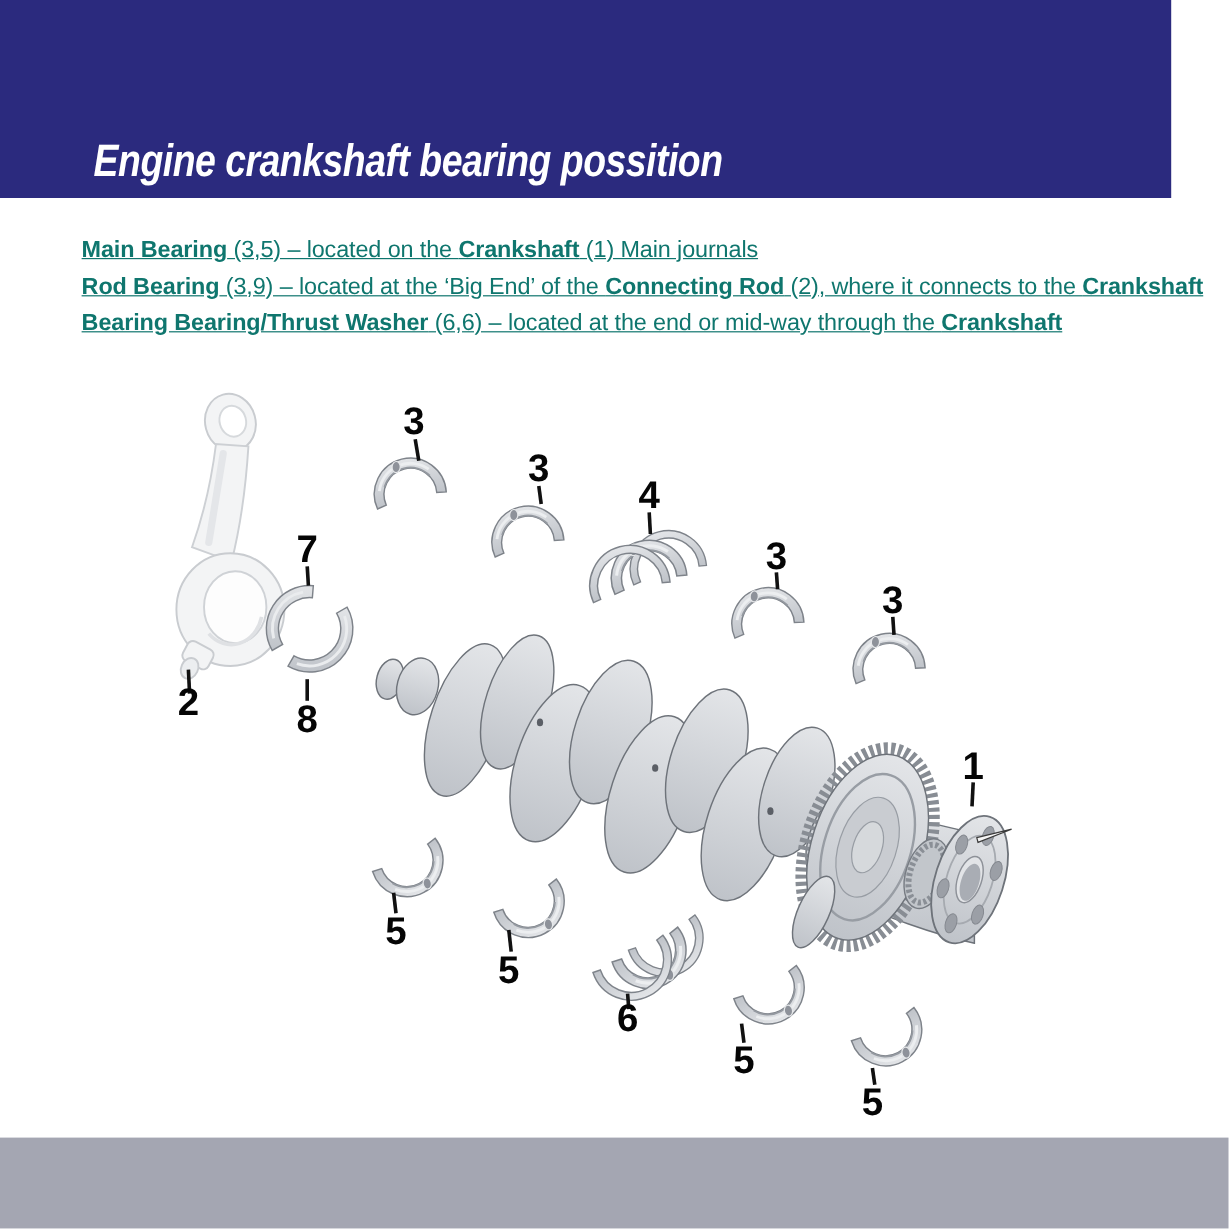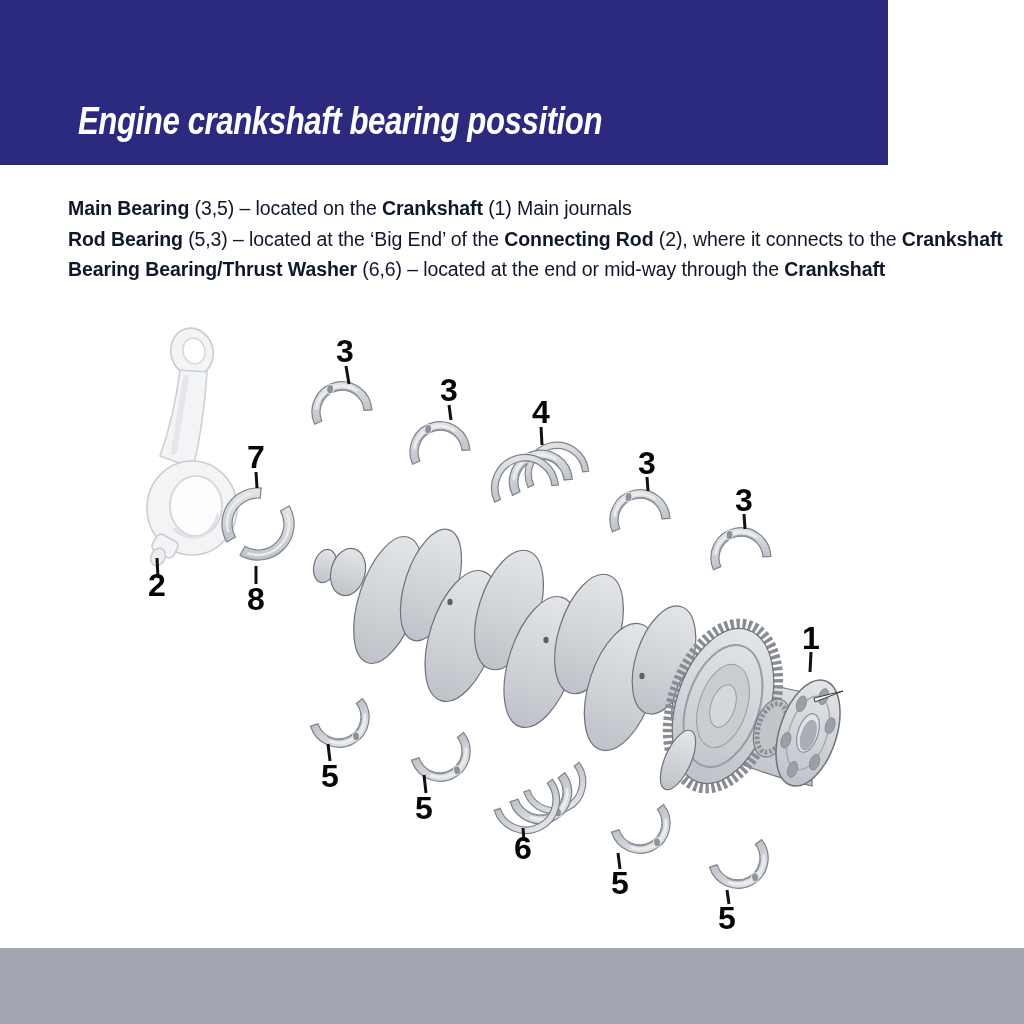--- a/index.html
+++ b/index.html
@@ -1,23 +1,23 @@
 <!DOCTYPE html>
 <html><head>
 <meta charset="utf-8">
 <style>
   html,body{margin:0;padding:0;background:#ffffff;}
   .page{position:relative;width:1024px;height:1024px;background:#ffffff;overflow:hidden;
         font-family:"Liberation Sans",sans-serif;}
-  .header{position:absolute;left:0;top:0;width:888px;height:165px;background:#2b2a7e;
-          display:flex;align-items:flex-end;padding:0 0 22px 78px;box-sizing:border-box;}
+  .header{position:absolute;left:0;top:0;width:976px;height:165px;background:#2b2a7e;
+          display:flex;align-items:flex-end;padding:0 0 8px 78px;box-sizing:border-box;}
   .title{margin:0;color:#ffffff;font-style:italic;font-weight:700;font-size:38px;line-height:1.1;
          letter-spacing:-.5px;transform:scaleX(.82);transform-origin:left bottom;white-space:nowrap;}
-  .desc{position:absolute;left:68px;top:193px;width:930px;color:#0f172a;font-size:19.5px;
-        letter-spacing:-.1px;}
+  .desc{position:absolute;left:68px;top:193px;width:930px;color:#0f766e;font-size:19.5px;
+        letter-spacing:-.1px;text-decoration:underline;}
   .desc p{margin:0;line-height:30.5px;white-space:nowrap;}
   .desc .b{font-weight:700;}
   .footer{position:absolute;left:0;bottom:0;width:1024px;height:76px;background:#a4a6b2;}
   svg.diagram{position:absolute;left:0;top:0;}
   .callout-num{font-family:"Liberation Sans",sans-serif;font-weight:700;font-size:32px;fill:#050505;
                text-anchor:middle;}
   .leader{stroke:#111111;stroke-width:3;fill:none;}
 </style>
 </head>
 <body>
@@ -26,21 +26,21 @@
 
   <div class="header">
     <h1 class="title">Engine crankshaft bearing possition</h1>
   </div>
 
   <div class="desc">
     <p>
       <span class="b">Main Bearing</span><span> (3,5) – located on the </span><span class="b">Crankshaft</span><span> (1) Main journals</span>
     </p>
     <p>
-      <span class="b">Rod Bearing</span><span> (5,3) – located at the ‘Big End’ of the </span><span class="b">Connecting Rod</span><span> (2), where it connects to the </span><span class="b">Crankshaft</span>
+      <span class="b">Rod Bearing</span><span> (3,9) – located at the ‘Big End’ of the </span><span class="b">Connecting Rod</span><span> (2), where it connects to the </span><span class="b">Crankshaft</span>
     </p>
     <p>
       <span class="b">Bearing Bearing/Thrust Washer</span><span> (6,6) – located at the end or mid-way through the </span><span class="b">Crankshaft</span>
     </p>
   </div>
 
   <svg class="diagram" width="1024" height="1024" viewBox="0 0 1024 1024">
     <defs>
       <linearGradient id="mg" x1="0" y1="0" x2="0" y2="1">
         <stop offset="0" stop-color="#e3e5e8"></stop>

